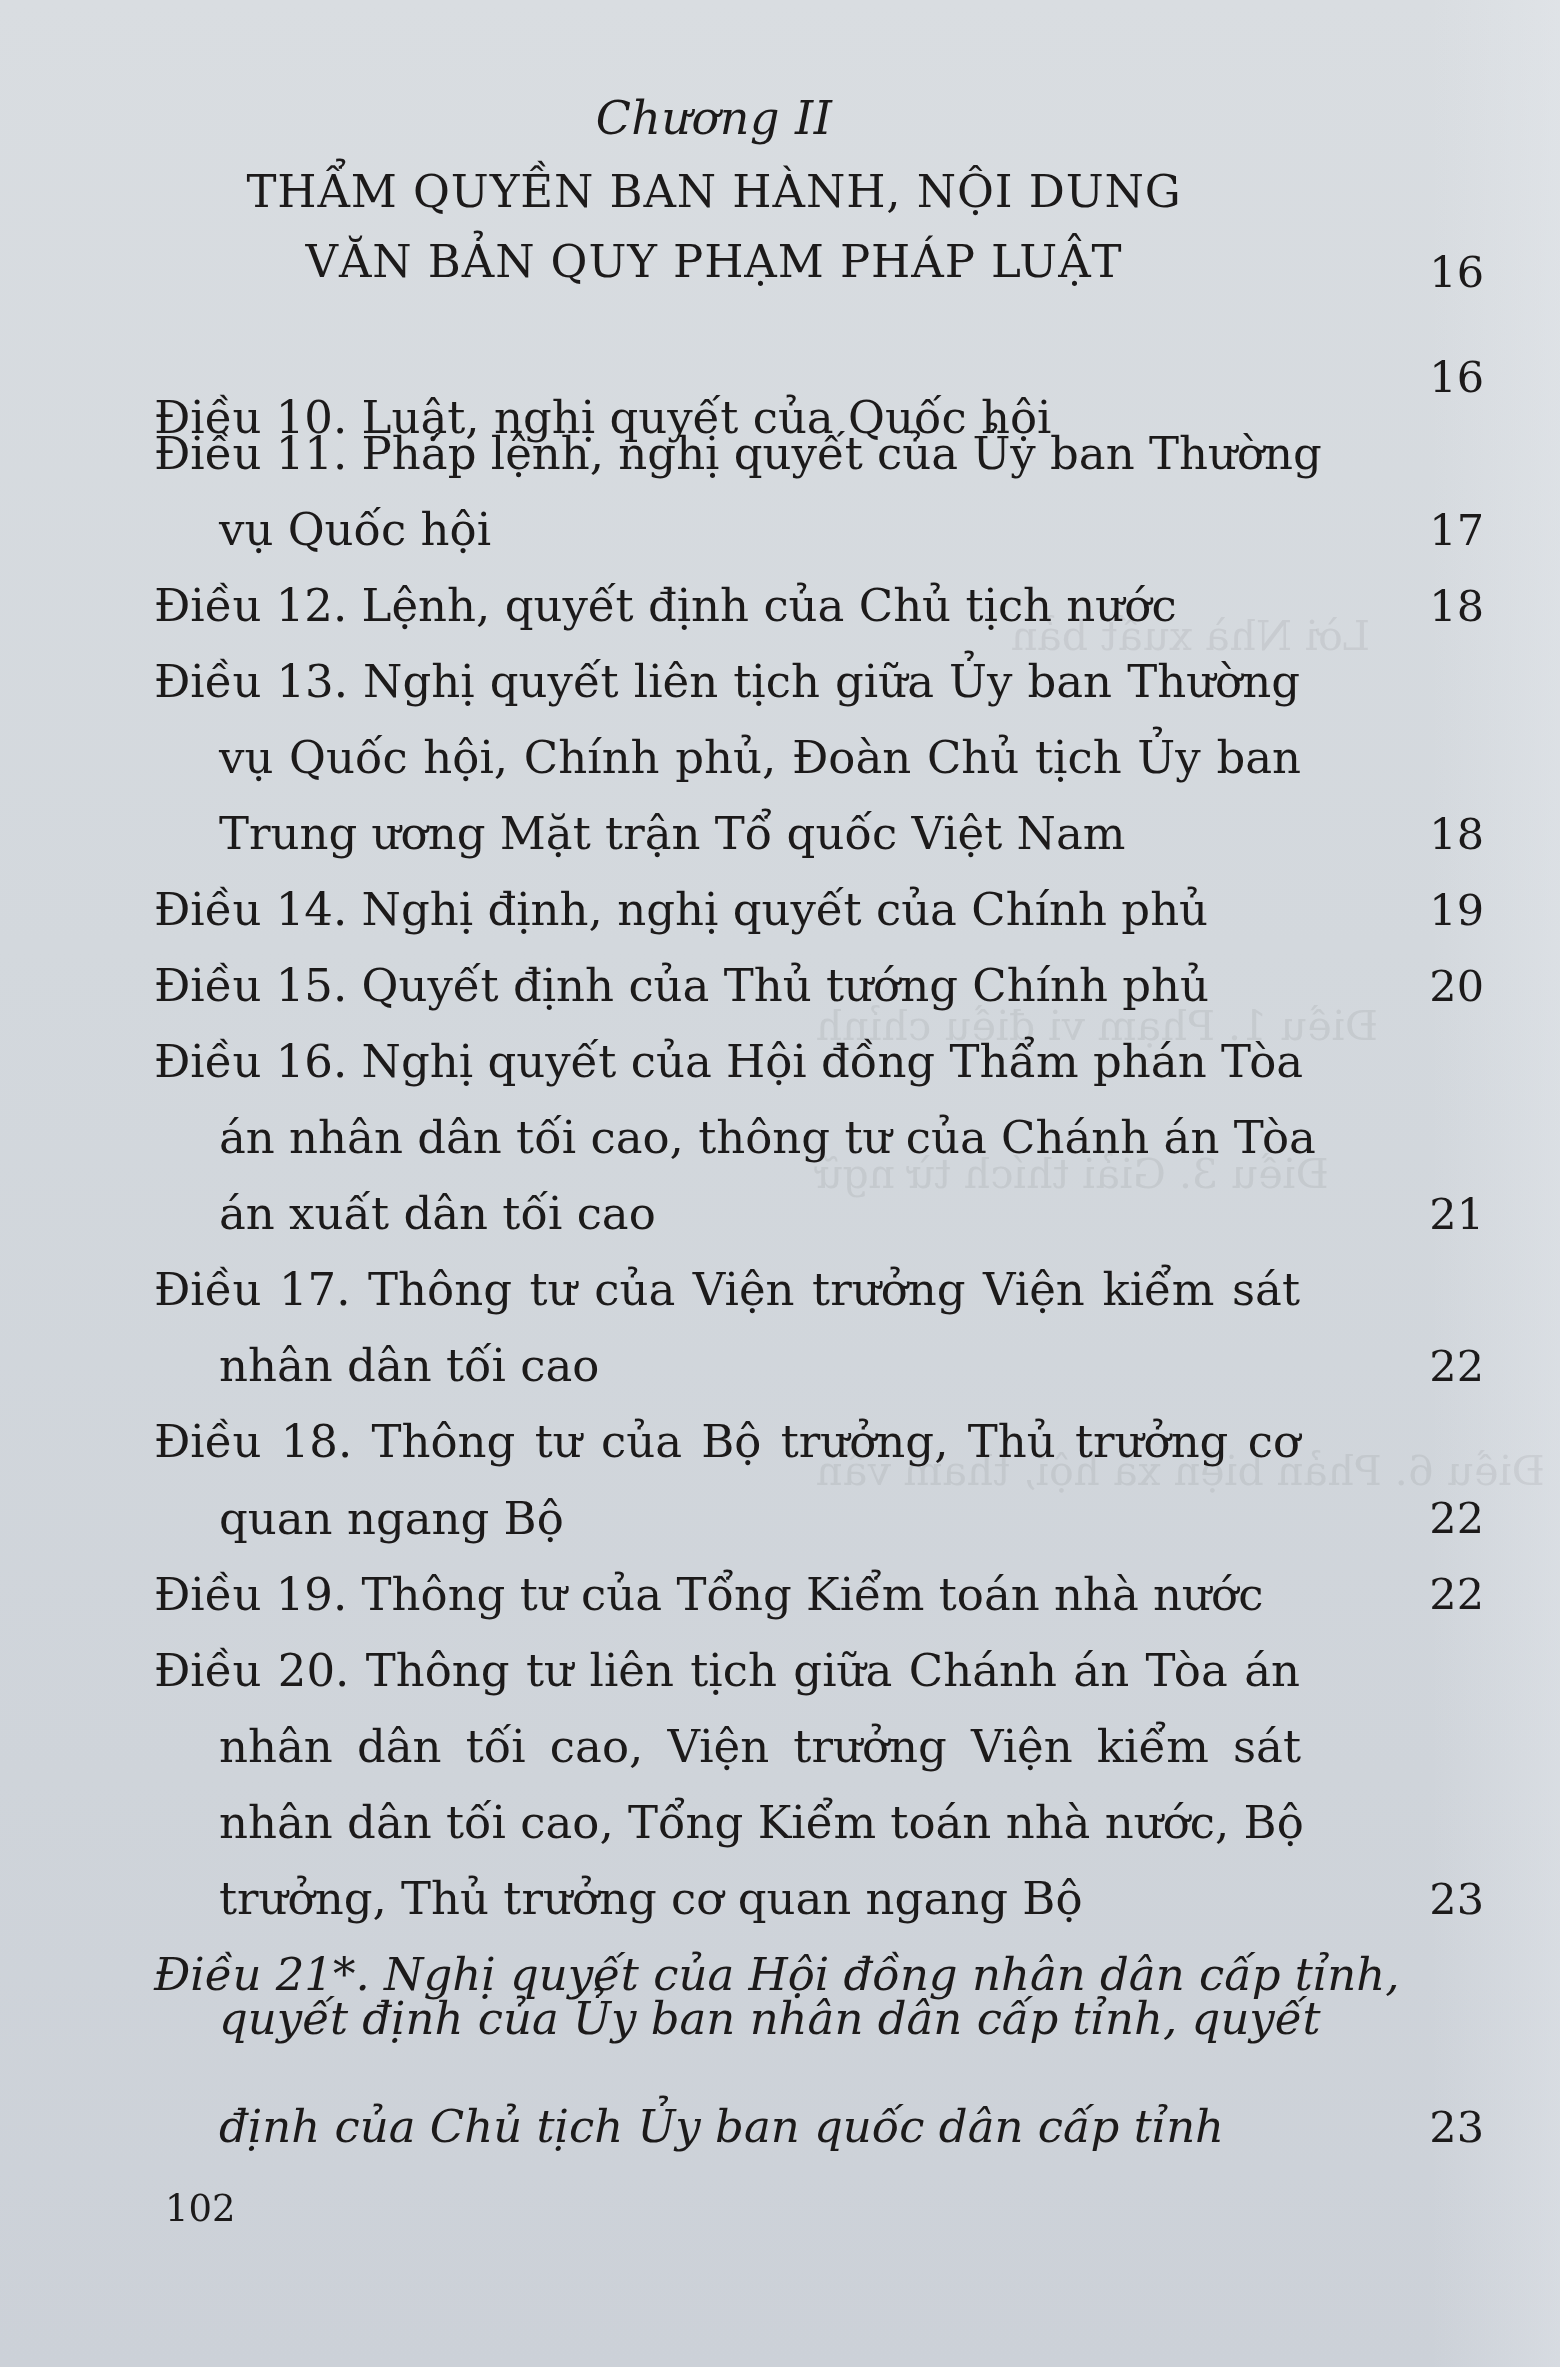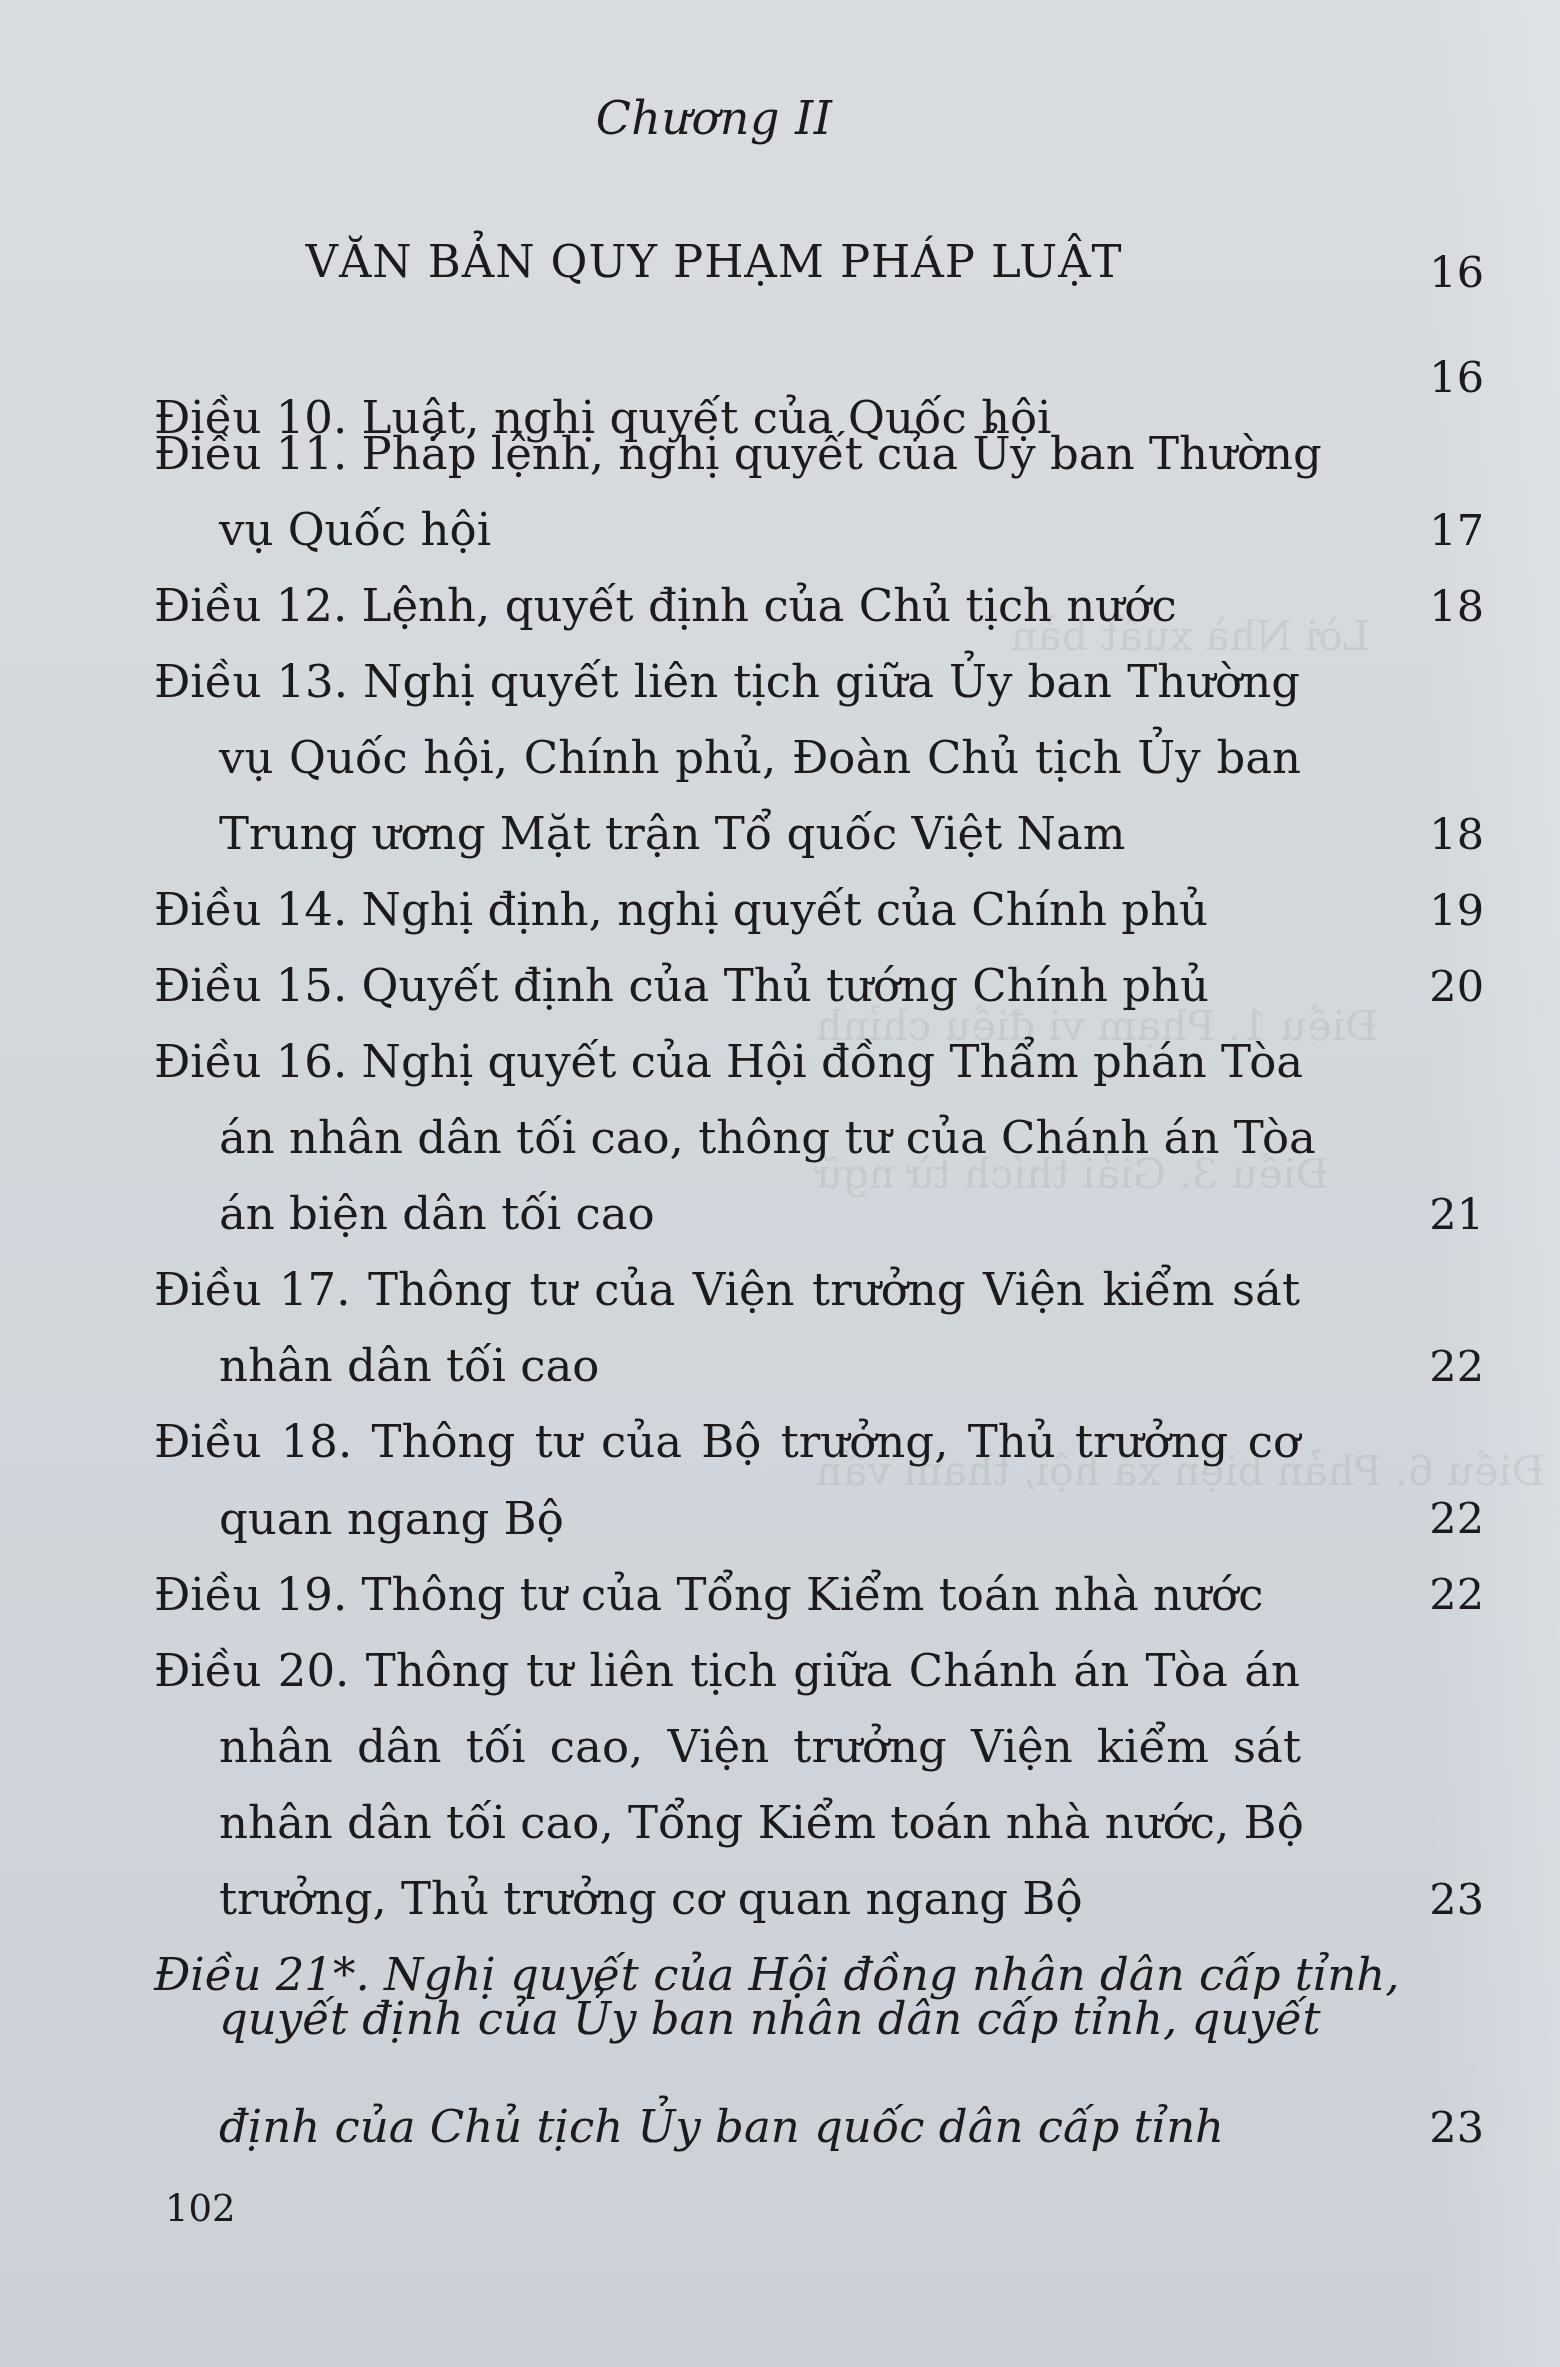--- a/index.html
+++ b/index.html
@@ -33,20 +33,21 @@
 
 <div class="page">
   <div class="shade"></div>
 
   <div class="ghost" style="left:1011px;top:612px;">Lời Nhà xuất bản</div>
   <div class="ghost" style="left:816px;top:1002px;">Điều 1. Phạm vi điều chỉnh</div>
   <div class="ghost" style="left:816px;top:1150px;">Điều 3. Giải thích từ ngữ</div>
   <div class="ghost" style="left:816px;top:1447px;">Điều 6. Phản biện xã hội, tham vấn</div>
 
   <div class="chapter-label">Chương II</div>
+  <div class="chapter-title t1">THẨM QUYỀN BAN HÀNH, NỘI DUNG</div>
   <div class="chapter-title t2">VĂN BẢN QUY PHẠM PHÁP LUẬT</div>
   <div class="pg" style="top:247px;">16</div>
 
   <div id="toc">
       <div class="line last" style="top: 351px; margin-top: 40px;">Điều 10. Luật, nghị quyết của Quốc hội</div>
       <div class="pg" style="top: 352px;">16</div>
       <div class="line" style="top: 427px;">Điều 11. Pháp lệnh, nghị quyết của Ủy ban Thường</div>
       <div class="line indent last" style="top: 503px;">vụ Quốc hội</div>
       <div class="pg" style="top: 505px;">17</div>
       <div class="line last" style="top: 579px;">Điều 12. Lệnh, quyết định của Chủ tịch nước</div>
@@ -54,21 +55,21 @@
       <div class="line" style="top: 655px;">Điều 13. Nghị quyết liên tịch giữa Ủy ban Thường</div>
       <div class="line indent" style="top: 731px;">vụ Quốc hội, Chính phủ, Đoàn Chủ tịch Ủy ban</div>
       <div class="line indent last" style="top: 807px;">Trung ương Mặt trận Tổ quốc Việt Nam</div>
       <div class="pg" style="top: 809px;">18</div>
       <div class="line last" style="top: 883px;">Điều 14. Nghị định, nghị quyết của Chính phủ</div>
       <div class="pg" style="top: 885px;">19</div>
       <div class="line last" style="top: 959px;">Điều 15. Quyết định của Thủ tướng Chính phủ</div>
       <div class="pg" style="top: 961px;">20</div>
       <div class="line" style="top: 1035px;">Điều 16. Nghị quyết của Hội đồng Thẩm phán Tòa</div>
       <div class="line indent" style="top: 1111px;">án nhân dân tối cao, thông tư của Chánh án Tòa</div>
-      <div class="line indent last" style="top: 1187px;">án biện dân tối cao</div>
+      <div class="line indent last" style="top: 1187px;">án xuất dân tối cao</div>
       <div class="pg" style="top: 1189px;">21</div>
       <div class="line" style="top: 1263px;">Điều 17. Thông tư của Viện trưởng Viện kiểm sát</div>
       <div class="line indent last" style="top: 1339px;">nhân dân tối cao</div>
       <div class="pg" style="top: 1341px;">22</div>
       <div class="line" style="top: 1415px;">Điều 18. Thông tư của Bộ trưởng, Thủ trưởng cơ</div>
       <div class="line indent last" style="top: 1492px;">quan ngang Bộ</div>
       <div class="pg" style="top: 1493px;">22</div>
       <div class="line last" style="top: 1568px;">Điều 19. Thông tư của Tổng Kiểm toán nhà nước</div>
       <div class="pg" style="top: 1569px;">22</div>
       <div class="line" style="top: 1644px;">Điều 20. Thông tư liên tịch giữa Chánh án Tòa án</div>

